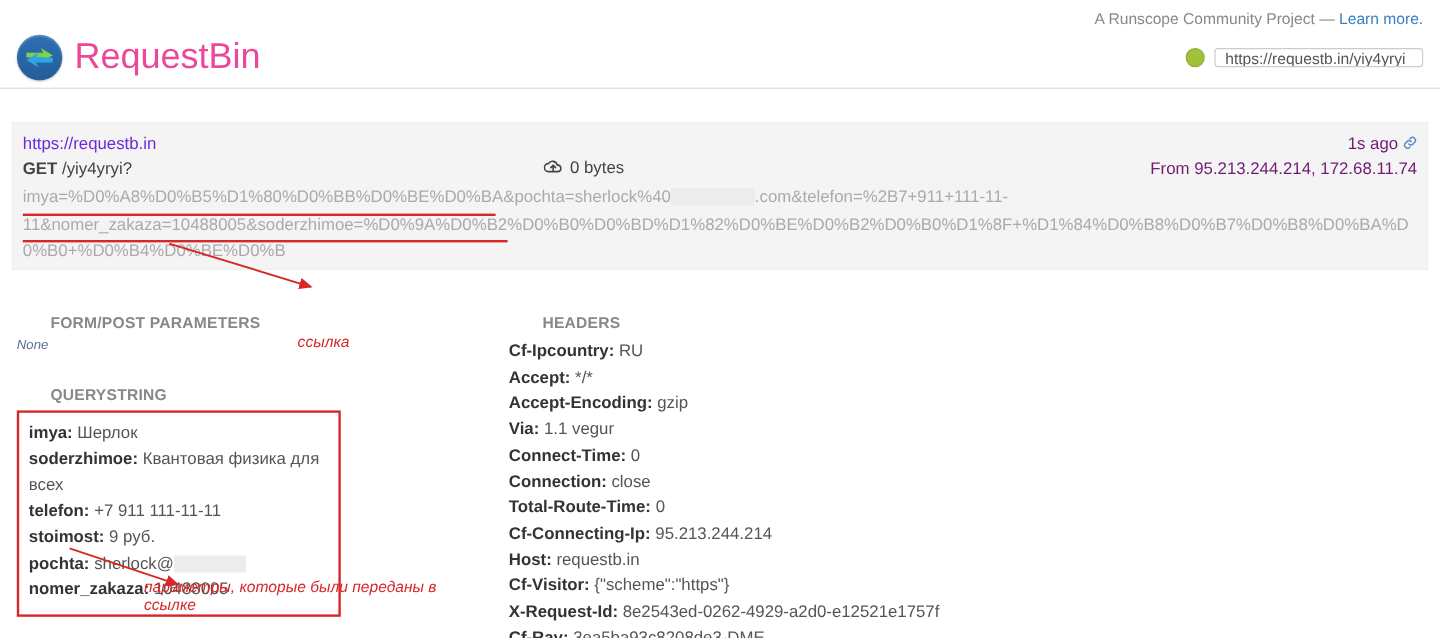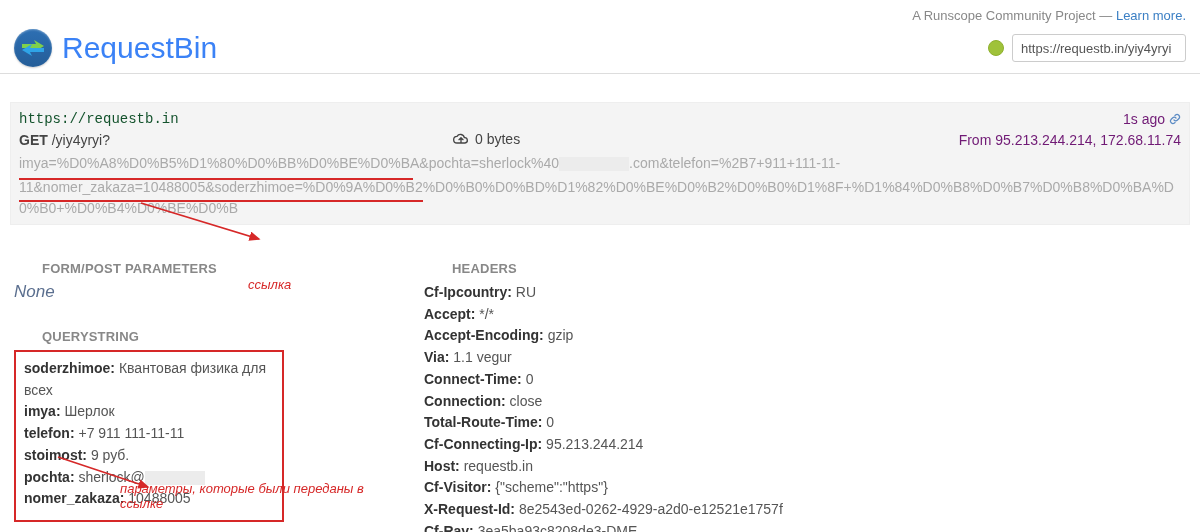--- a/index.html
+++ b/index.html
@@ -26,44 +26,44 @@
     border-bottom: 1px solid #ddd;
   }
   .brand { display: flex; align-items: center; gap: 10px; }
   .logo {
     width: 38px; height: 38px; border-radius: 50%;
     background: linear-gradient(#2d6fb3, #245d98);
     display: flex; align-items: center; justify-content: center;
     box-shadow: inset 0 1px 2px rgba(255,255,255,.3), 0 1px 2px rgba(0,0,0,.2);
   }
   .brand-name {
-    font-size: 30px; color: #3b82f6; font-weight: 400;
+    font-size: 30px; color: #ec4899; font-weight: 400;
   }
   .header-right { display: flex; align-items: center; gap: 8px; }
   .status-dot {
     width: 16px; height: 16px; border-radius: 50%;
     background: #9fc23a; border: 1px solid #8fb02f;
   }
   .url-input {
-    width: 174px; height: 28px;
+    width: 174px; height: 16px;
     border: 1px solid #ccc; border-radius: 3px;
     padding: 0 8px; font-size: 13px; color: #555;
     background: #fff;
   }
 
   .request-panel {
     margin: 28px 10px 0;
     background: #f4f4f4;
     border: 1px solid #eee;
     padding: 6px 8px 4px;
     position: relative;
   }
   .req-top { display: flex; justify-content: space-between; }
   .req-left { font-size: 14px; color: #555; line-height: 1.5; }
-  .req-left .host { color: #14532d; font-family: Liberation Mono, monospace; }
+  .req-left .host { color: #6d28d9; }
   .req-left .method { font-weight: bold; color: #444; }
   .req-left .path { color: #444; }
   .req-mid {
     position: absolute; left: 442px; top: 28px;
     display: flex; align-items: center; gap: 6px;
     color: #444; font-size: 14px;
   }
   .cloud-icon { width: 16px; height: 12px; }
   .req-right { text-align: right; white-space: nowrap; font-size: 14px; line-height: 1.5; color: #701a75; }
   .permalink-icon { width: 12px; height: 12px; vertical-align: -1px; }
@@ -84,21 +84,21 @@
     position: relative;
   }
   .col { flex: 0 0 auto; }
   .col.left { width: 370px; position: relative; }
   .col.right { width: 700px; }
   .section-title {
     font-size: 13px; color: #888; font-weight: bold; margin: 8px 0 6px;
     letter-spacing: .2px;
     padding-left: 28px;
   }
-  .none { font-style: italic; color: #5b6f8f; font-size: 17px; }
+  .none { font-style: italic; color: #5b6f8f; font-size: 11px; }
   .kv-line { font-size: 14px; color: #555; line-height: 1.55; }
   .kv-line b { color: #333; font-weight: bold; }
 
   .qs-box {
     border: 2px solid #d62828;
     padding: 6px 8px 10px;
     margin-top: 4px;
     width: 270px;
   }
   .redact { display:inline-block; vertical-align:-3px; width:70px; height:14px; background:#ececec; }
@@ -184,22 +184,22 @@
 </div>
 
 <div class="details">
 
   <div class="col left">
     <div class="section-title">FORM/POST PARAMETERS</div>
     <div class="none">None</div>
 
     <div class="section-title" style="margin-top:27px">QUERYSTRING</div>
     <div class="qs-box">
+      <div class="kv-line"><b>imya:</b><span> Шерлок</span></div>
       <div class="kv-line"><b>soderzhimoe:</b><span> Квантовая физика для всех</span></div>
-      <div class="kv-line"><b>imya:</b><span> Шерлок</span></div>
       <div class="kv-line"><b>telefon:</b><span> +7 911 111-11-11</span></div>
       <div class="kv-line"><b>stoimost:</b><span> 9 руб.</span></div>
       <div class="kv-line"><b>pochta:</b><span> sherlock@</span><span class="redact" style="width:60px"></span></div>
       <div class="kv-line"><b>nomer_zakaza:</b><span> 10488005</span></div>
     </div>
 
     <span class="anno-link">ссылка</span>
     <span class="anno-params">параметры, которые были переданы в ссылке</span>
     <svg class="arrow" style="left:34px; top:200px;" width="110" height="40">
       <defs>

